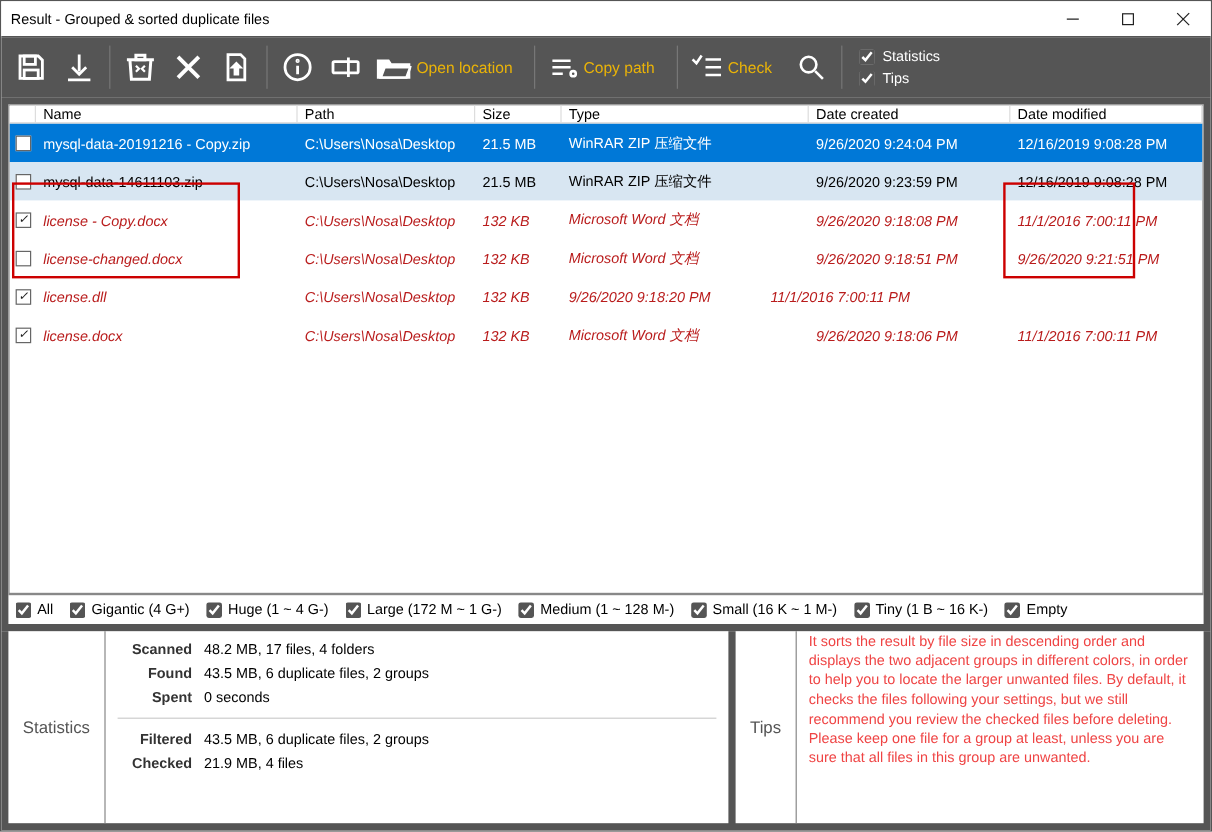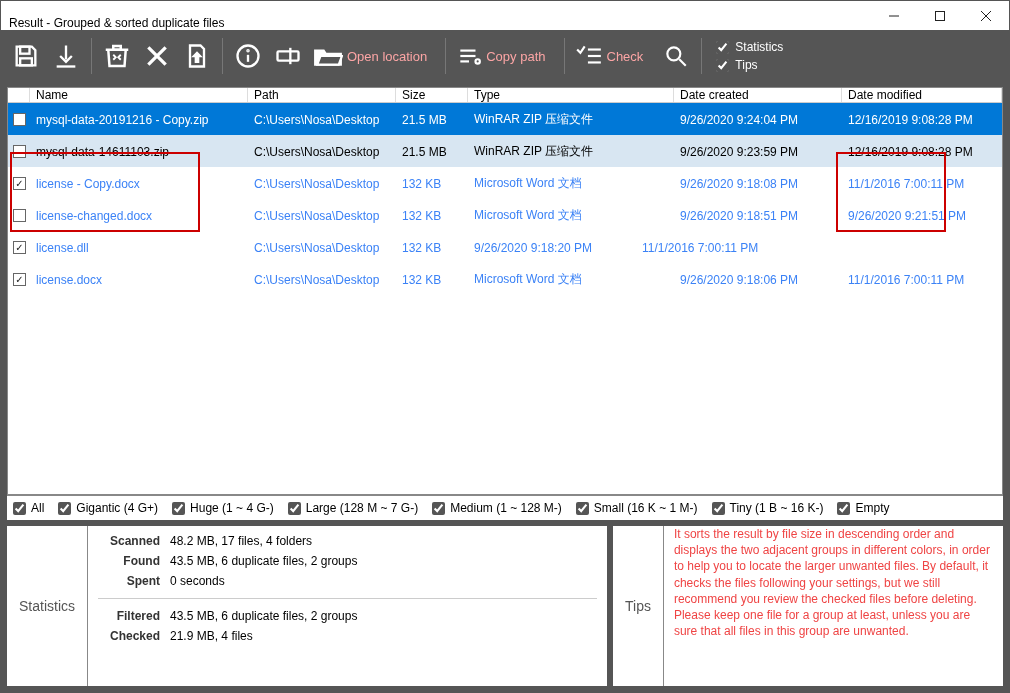--- a/index.html
+++ b/index.html
@@ -1,40 +1,40 @@
 <!DOCTYPE html>
 <html><head>
 <meta charset="utf-8">
 <style>
 * { box-sizing: border-box; margin: 0; padding: 0; }
 body { font-family: "Segoe UI", Arial, sans-serif; font-size: 12px; background: #fff; width: 1010px; height: 693px; overflow: hidden; border: 1px solid #555; }
-.titlebar { height: 30px; display: flex; align-items: flex-end; justify-content: space-between; padding: 0 0 0 8px; background: #fff; border-bottom: 1px solid #555; }
+.titlebar { height: 30px; display: flex; align-items: center; justify-content: space-between; padding: 0 0 0 8px; background: #fff; border-bottom: 1px solid #555; }
 .titlebar .title { font-size: 12px; }
 .titlebar .wbtns { display: flex; height: 100%; }
 .titlebar .wbtn { width: 46px; display: flex; align-items: center; justify-content: center; font-size: 14px; }
 .toolbar { height: 50px; background: #555; display: flex; align-items: center; padding: 0 6px; gap: 2px; }
 .tbtn { height: 40px; min-width: 38px; display: flex; align-items: center; justify-content: center; color: #fff; padding: 0 4px; cursor: pointer; }
 .tbtn svg { stroke: #fff; fill: none; stroke-width: 2; }
-.tbtn-label { color: #fca5a5; font-size: 13px; margin-left: 4px; margin-right: 8px; }
+.tbtn-label { color: #eab308; font-size: 13px; margin-left: 4px; margin-right: 8px; }
 .tdiv { width: 1px; height: 36px; background: #777; margin: 0 4px; }
 .tchecks { display: flex; flex-direction: column; gap: 4px; margin-left: 8px; color: #fff; font-size: 12px; }
 .tchecks label { display: flex; align-items: center; gap: 6px; }
 .body { display: flex; flex-direction: column; height: calc(100% - 30px - 50px); }
 .grid-wrap { background: #555; padding: 6px; flex: 0 0 auto; }
 .grid { background: #fff; border: 1px solid #888; height: 408px; display: flex; flex-direction: column; }
 .ghead { display: flex; background: #fff; border-bottom: 1px solid #ccc; font-size: 12px; }
 .gh { padding: 0 6px; border-right: 1px solid #ddd; text-align: left; font-weight: 400; }
 .grows { overflow-y: auto; flex: 1; }
 .gr { display: flex; height: 32px; align-items: center; font-size: 12px; border-top: 1px solid transparent; }
 .gr .gc { padding: 0 6px; overflow: hidden; white-space: nowrap; text-overflow: ellipsis; }
 .cb { width: 13px; height: 13px; border: 1px solid #666; display: inline-flex; align-items: center; justify-content: center; background: #fff; font-size: 10px; line-height: 1; flex: 0 0 13px; margin: 0 4px 0 5px; }
 .cb.checked::after { content: "✓"; color: #222; }
 .row-sel { background: #0078d7; color: #fff; }
 .row-alt { background: #d8e6f2; }
-.row-group2 { color: #3b82f6; }
+.row-group2 { color: #b91c1c; font-style: italic; }
 .hl-name { position: absolute; border: 2px solid #c00; pointer-events: none; }
 .hl-mod { position: absolute; border: 2px solid #c00; pointer-events: none; }
 .grid { position: relative; }
 .filters { background: #fff; border-top: 1px solid #888; padding: 5px 6px; display: flex; gap: 14px; font-size: 12px; }
 .filters label { display: flex; align-items: center; gap: 5px; }
 .bottom { flex: 1; background: #555; padding: 0 6px 6px 6px; display: flex; gap: 6px; }
 .panel { background: #fff; display: flex; }
 .panel .plabel { writing-mode: horizontal-tb; display: flex; align-items: center; justify-content: center; color: #555; font-size: 14px; padding: 0 12px; border-right: 1px solid #888; min-width: 80px; }
 .stats-panel { flex: 0 0 600px; }
 .stats-body { flex: 1; padding: 8px 10px; font-size: 12px; display: flex; flex-direction: column; gap: 6px; }
@@ -264,21 +264,21 @@
       <label>
           <input type="checkbox" checked="" style="">
           <span>Gigantic (4 G+)</span>
         </label>
       <label>
           <input type="checkbox" checked="" style="">
           <span>Huge (1 ~ 4 G-)</span>
         </label>
       <label>
           <input type="checkbox" checked="" style="">
-          <span>Large (128 M ~ 7 G-)</span>
+          <span>Large (172 M ~ 1 G-)</span>
         </label>
       <label>
           <input type="checkbox" checked="" style="">
           <span>Medium (1 ~ 128 M-)</span>
         </label>
       <label>
           <input type="checkbox" checked="" style="">
           <span>Small (16 K ~ 1 M-)</span>
         </label>
       <label>

